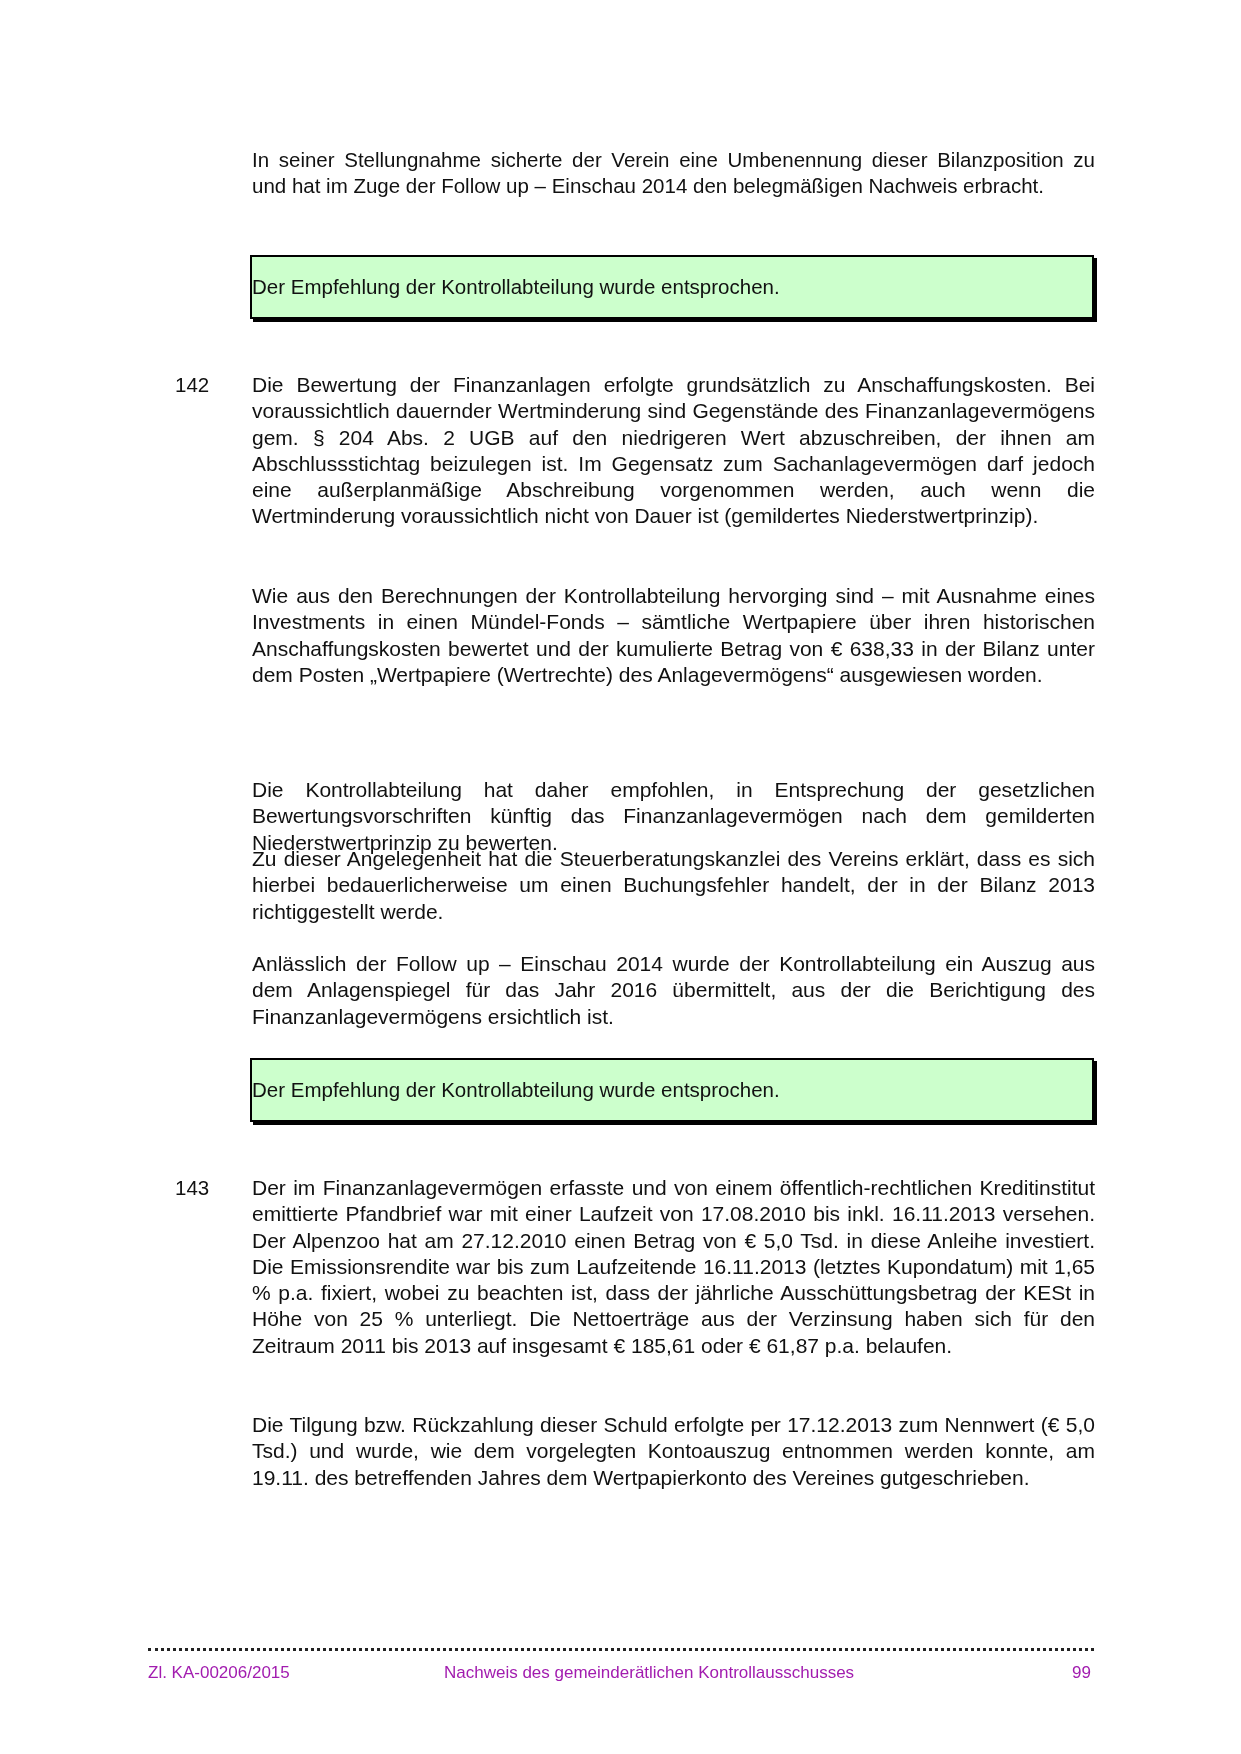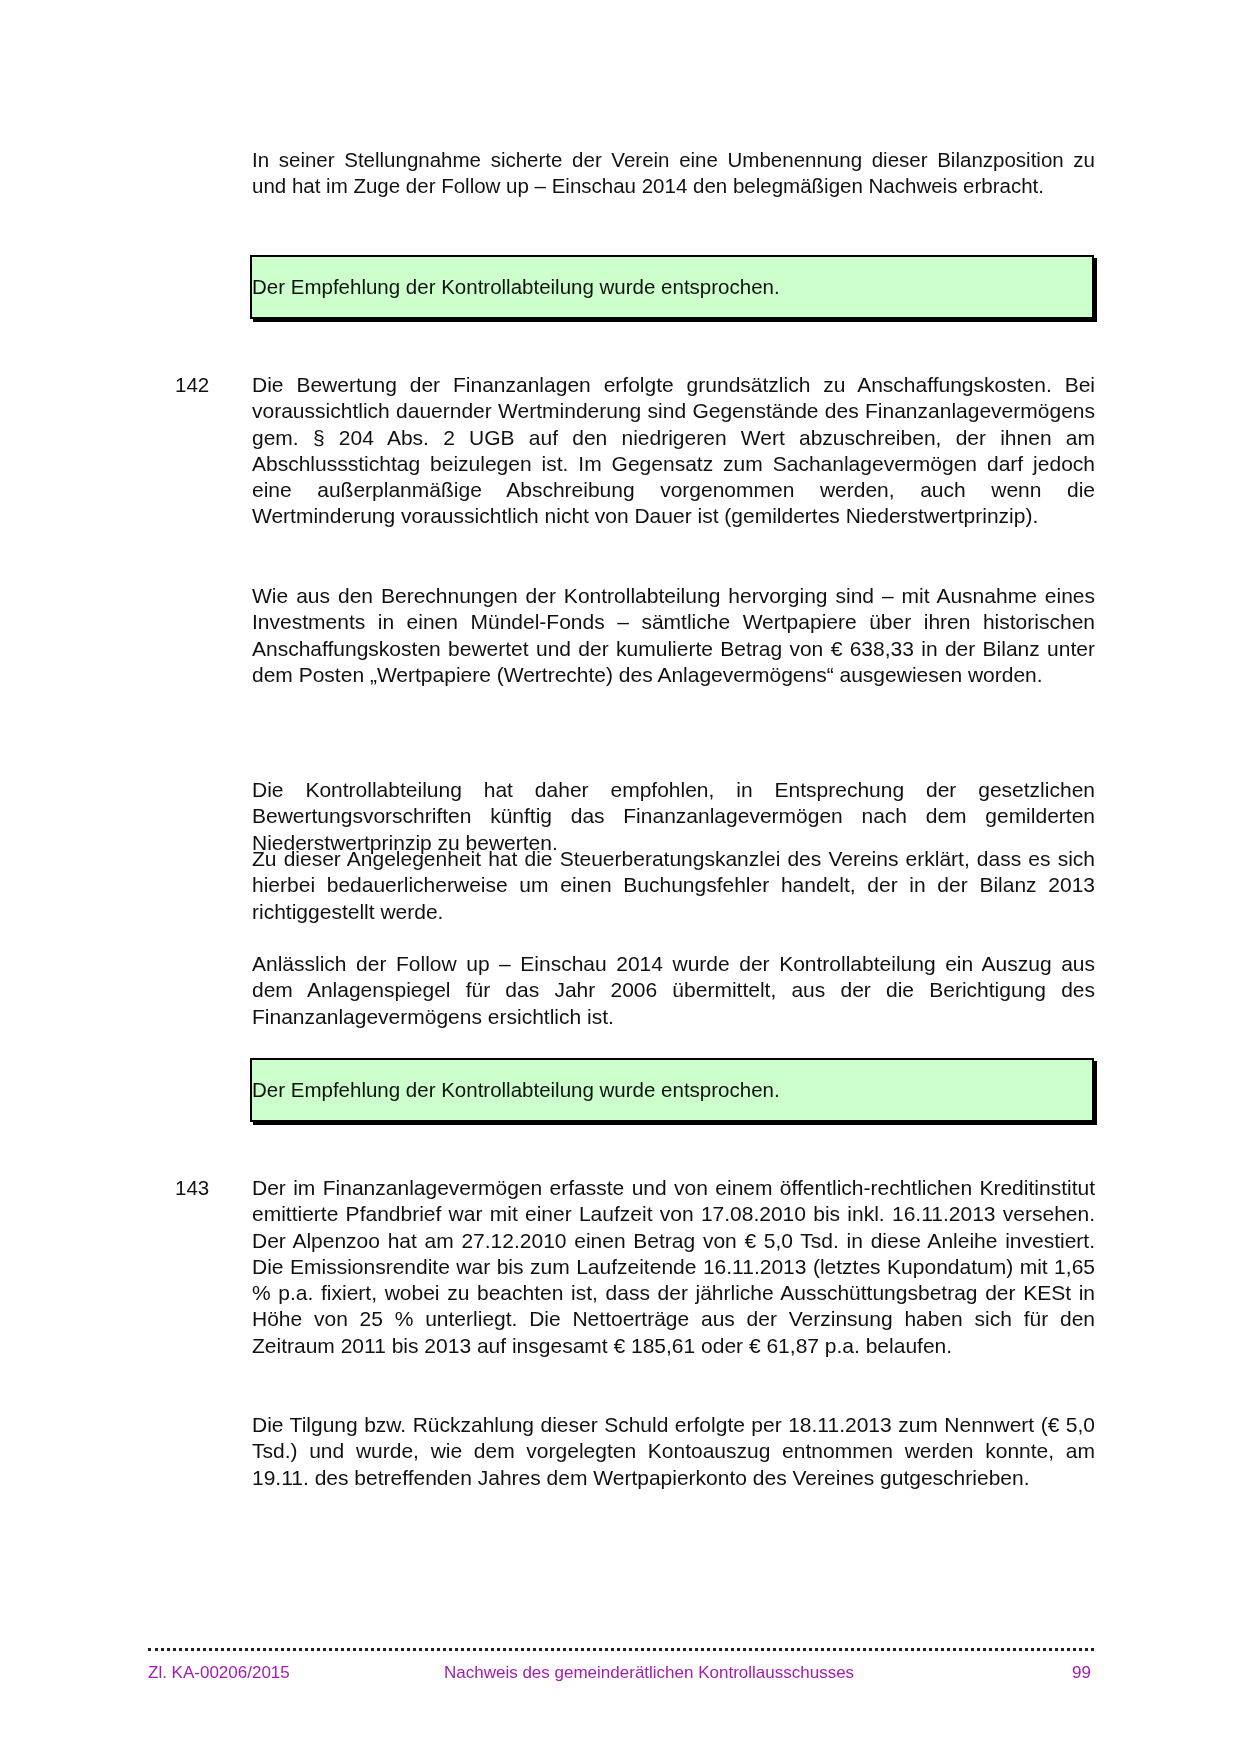--- a/index.html
+++ b/index.html
@@ -26,28 +26,28 @@
 
   <div class="box" style="top:255px;">
     <span>Der Empfehlung der Kontrollabteilung wurde entsprochen.</span>
   </div>
 
   <div class="num" style="top:372px;">142</div>
   <p class="para cond" style="top:372px;">Die Bewertung der Finanzanlagen erfolgte grundsätzlich zu Anschaffungskosten. Bei voraussichtlich dauernder Wertminderung sind Gegenstände des Finanzanlagevermögens gem. § 204 Abs. 2 UGB auf den niedrigeren Wert abzuschreiben, der ihnen am Abschlussstichtag beizulegen ist. Im Gegensatz zum Sachanlagevermögen darf jedoch eine außerplanmäßige Abschreibung vorgenommen werden, auch wenn die Wertminderung voraussichtlich nicht von Dauer ist (gemildertes Niederstwertprinzip).</p>
   <p class="para cond" style="top:583px;">Wie aus den Berechnungen der Kontrollabteilung hervorging sind – mit Ausnahme eines Investments in einen Mündel-Fonds – sämtliche Wertpapiere über ihren historischen Anschaffungskosten bewertet und der kumulierte Betrag von € 638,33 in der Bilanz unter dem Posten „Wertpapiere (Wertrechte) des Anlagevermögens“ ausgewiesen worden.</p>
   <p class="para cond" style="top:741px;margin-top:36px;">Die Kontrollabteilung hat daher empfohlen, in Entsprechung der gesetzlichen Bewertungsvorschriften künftig das Finanzanlagevermögen nach dem gemilderten Niederstwertprinzip zu bewerten.</p>
   <p class="para cond" style="top:846px;">Zu dieser Angelegenheit hat die Steuerberatungskanzlei des Vereins erklärt, dass es sich hierbei bedauerlicherweise um einen Buchungsfehler handelt, der in der Bilanz 2013 richtiggestellt werde.</p>
-  <p class="para cond" style="top:951px;">Anlässlich der Follow up – Einschau 2014 wurde der Kontrollabteilung ein Auszug aus dem Anlagenspiegel für das Jahr 2006 übermittelt, aus der die Berichtigung des Finanzanlagevermögens ersichtlich ist.</p>
+  <p class="para cond" style="top:951px;">Anlässlich der Follow up – Einschau 2014 wurde der Kontrollabteilung ein Auszug aus dem Anlagenspiegel für das Jahr 2016 übermittelt, aus der die Berichtigung des Finanzanlagevermögens ersichtlich ist.</p>
 
   <div class="box" style="top:1058px;">
     <span>Der Empfehlung der Kontrollabteilung wurde entsprochen.</span>
   </div>
 
   <div class="num" style="top:1175px;">143</div>
   <p class="para cond" style="top:1175px;">Der im Finanzanlagevermögen erfasste und von einem öffentlich-rechtlichen Kreditinstitut emittierte Pfandbrief war mit einer Laufzeit von 17.08.2010 bis inkl. 16.11.2013 versehen. Der Alpenzoo hat am 27.12.2010 einen Betrag von € 5,0 Tsd. in diese Anleihe investiert. Die Emissionsrendite war bis zum Laufzeitende 16.11.2013 (letztes Kupondatum) mit 1,65 % p.a. fixiert, wobei zu beachten ist, dass der jährliche Ausschüttungsbetrag der KESt in Höhe von 25 % unterliegt. Die Nettoerträge aus der Verzinsung haben sich für den Zeitraum 2011 bis 2013 auf insgesamt € 185,61 oder € 61,87 p.a. belaufen.</p>
-  <p class="para cond" style="top:1412px;">Die Tilgung bzw. Rückzahlung dieser Schuld erfolgte per 18.11.2013 zum Nennwert (€ 5,0 Tsd.) und wurde, wie dem vorgelegten Kontoauszug entnommen werden konnte, am 19.11. des betreffenden Jahres dem Wertpapierkonto des Vereines gutgeschrieben.</p>
+  <p class="para cond" style="top:1412px;">Die Tilgung bzw. Rückzahlung dieser Schuld erfolgte per 17.12.2013 zum Nennwert (€ 5,0 Tsd.) und wurde, wie dem vorgelegten Kontoauszug entnommen werden konnte, am 19.11. des betreffenden Jahres dem Wertpapierkonto des Vereines gutgeschrieben.</p>
 
   <div class="footer-line"></div>
   <div class="footer" style="left:148px;">Zl. KA-00206/2015</div>
   <div class="footer" style="left:444px;">Nachweis des gemeinderätlichen Kontrollausschusses</div>
   <div class="footer" style="left:1072px;">99</div>
 
 </div>
 
 </body></html>

